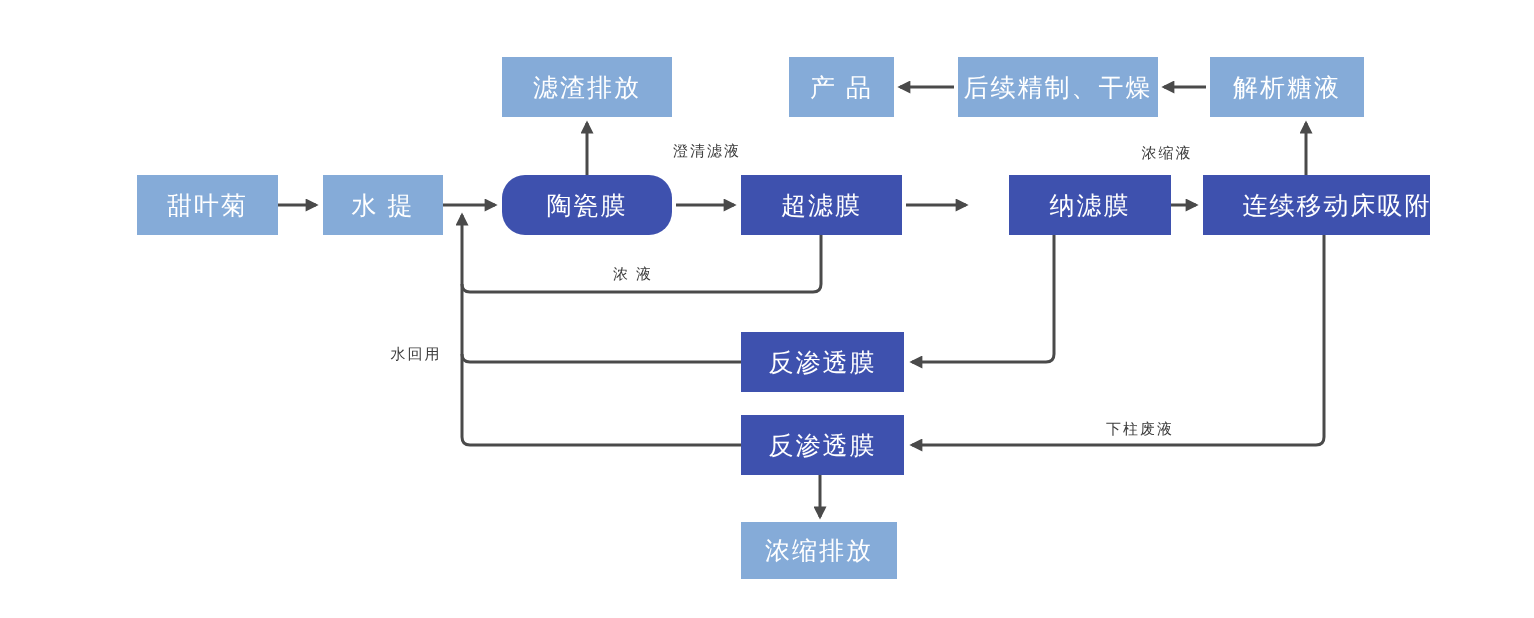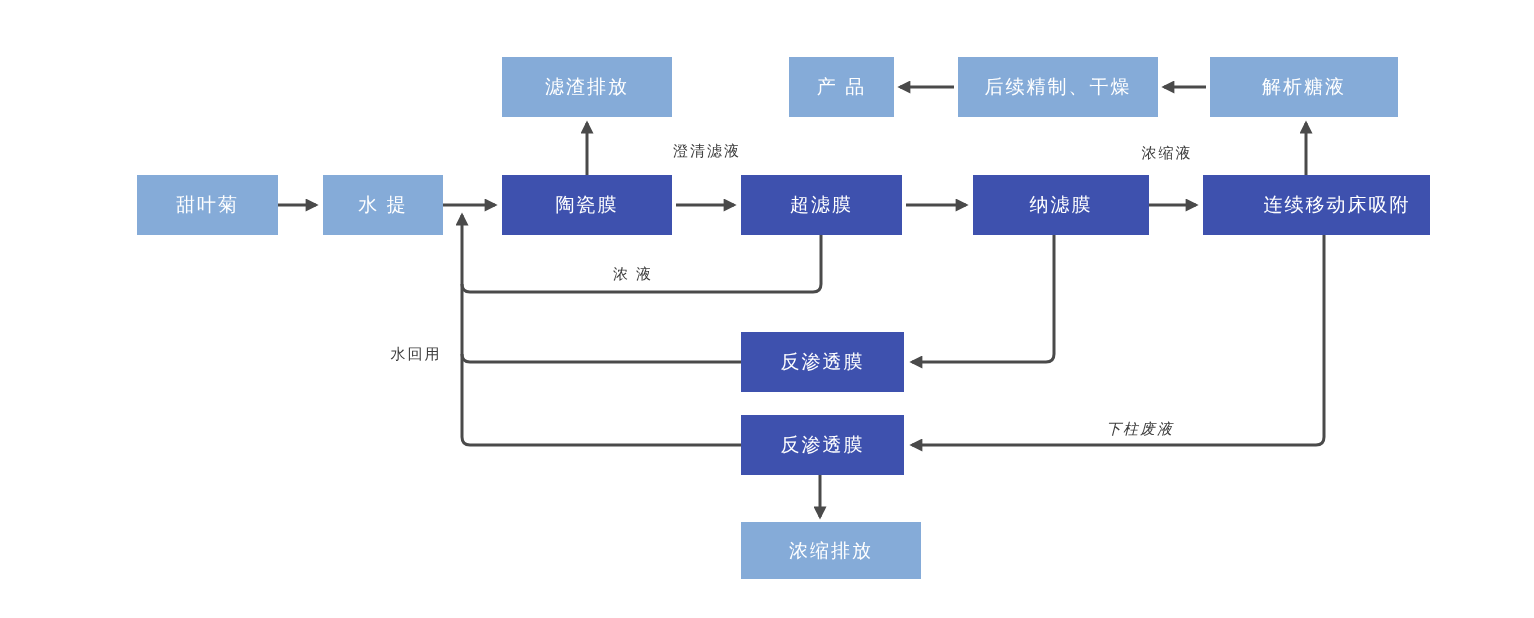--- a/index.html
+++ b/index.html
@@ -21,21 +21,21 @@
     position: absolute;
     left: 0; top: 0;
     width: 1534px; height: 618px;
   }
   .node {
     position: absolute;
     display: flex;
     align-items: center;
     justify-content: center;
     color: var(--box-text, #ffffff);
-    font-size: 19px;
+    font-size: 25px;
     letter-spacing: 2px;
     white-space: nowrap;
     box-sizing: border-box;
   }
   .node.light { background: var(--light-box, #85ABD8); }
   .node.dark  { background: var(--dark-box, #3E51AE); }
   .edge-label {
     position: absolute;
     transform: translateX(-50%);
     color: var(--edge-label-text, #3C3C3C);
@@ -69,33 +69,33 @@
       <path d="M741,362 L470,362 Q462,362 462,354"></path>
       <path d="M741,445 L470,445 Q462,445 462,437 L462,215" marker-end="url(#ah)"></path>
       <path d="M1054,235 L1054,354 Q1054,362 1046,362 L912,362" marker-end="url(#ah)"></path>
       <path d="M1324,235 L1324,437 Q1324,445 1316,445 L912,445" marker-end="url(#ah)"></path>
       <path d="M820,475 L820,517" marker-end="url(#ah)"></path>
     </g>
   </svg>
 
   <div class="node light" style="left:137px; top:175px; width:141px; height:60px;">甜叶菊</div>
   <div class="node light" style="left:323px; top:175px; width:120px; height:60px;">水 提</div>
-  <div class="node dark" style="left:502px; top:175px; width:170px; height:60px;">陶瓷膜</div>
+  <div class="node dark" style="left:502px; top:175px; width:170px; height:60px;border-radius:23px;">陶瓷膜</div>
   <div class="node dark" style="left:741px; top:175px; width:161px; height:60px;">超滤膜</div>
-  <div class="node dark" style="left:973px; top:175px; width:176px; height:60px;">纳滤膜</div>
+  <div class="node dark" style="left:1009px; top:175px; width:162px; height:60px;">纳滤膜</div>
   <div class="node dark" style="left:1203px; top:175px; width:227px; height:60px;padding-left:41px;">连续移动床吸附</div>
 
   <div class="node light" style="left:502px; top:57px; width:170px; height:60px;">滤渣排放</div>
   <div class="node light" style="left:789px; top:57px; width:105px; height:60px;">产 品</div>
   <div class="node light" style="left:958px; top:57px; width:200px; height:60px;">后续精制、干燥</div>
-  <div class="node light" style="left:1210px; top:57px; width:188px; height:60px;">解析糖液</div>
+  <div class="node light" style="left:1210px; top:57px; width:154px; height:60px;">解析糖液</div>
 
   <div class="node dark" style="left:741px; top:332px; width:163px; height:60px;">反渗透膜</div>
   <div class="node dark" style="left:741px; top:415px; width:163px; height:60px;">反渗透膜</div>
-  <div class="node light" style="left:741px; top:522px; width:180px; height:57px;">浓缩排放</div>
+  <div class="node light" style="left:741px; top:522px; width:156px; height:57px;">浓缩排放</div>
 
   <div class="edge-label" style="left:707px; top:142px;">澄清滤液</div>
   <div class="edge-label" style="left:1167px; top:144px;">浓缩液</div>
   <div class="edge-label" style="left:633px; top:265px;">浓 液</div>
   <div class="edge-label" style="left:416px; top:345px;">水回用</div>
-  <div class="edge-label" style="left:1140px; top:420px;font-style:italic;">下柱废液</div>
+  <div class="edge-label" style="left:1140px; top:420px;">下柱废液</div>
 
 </div>
 
 </body></html>

